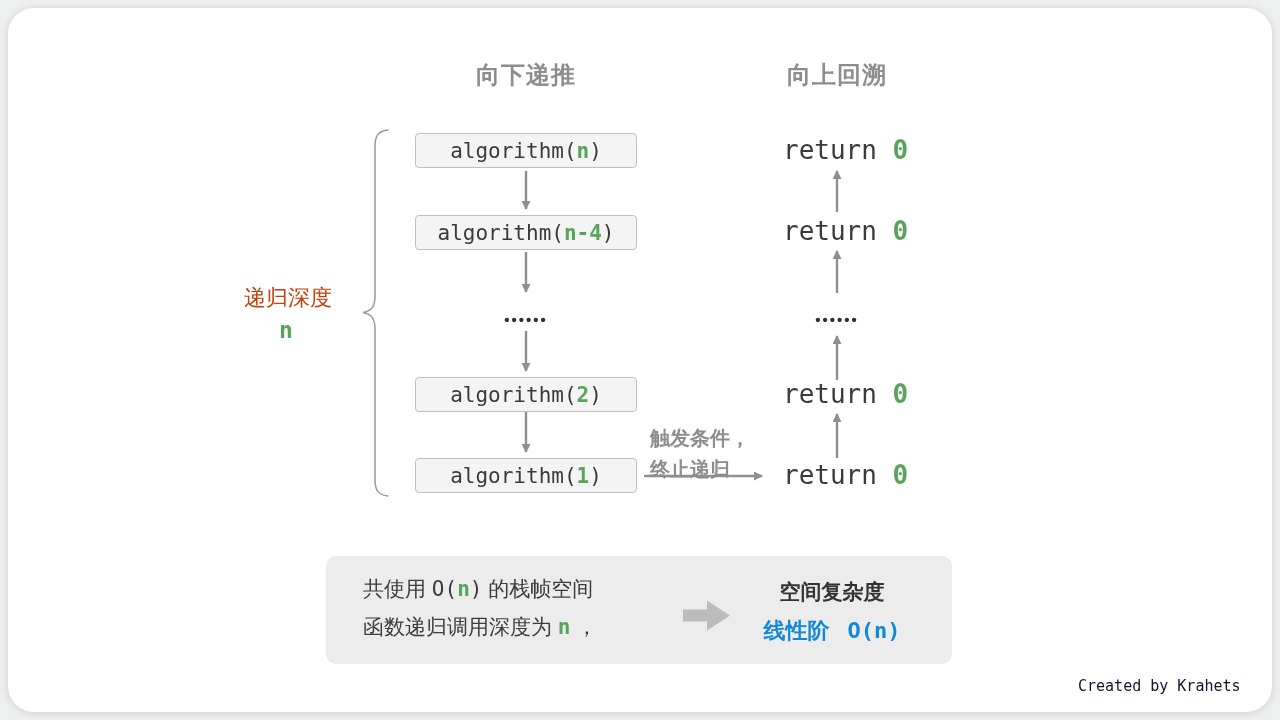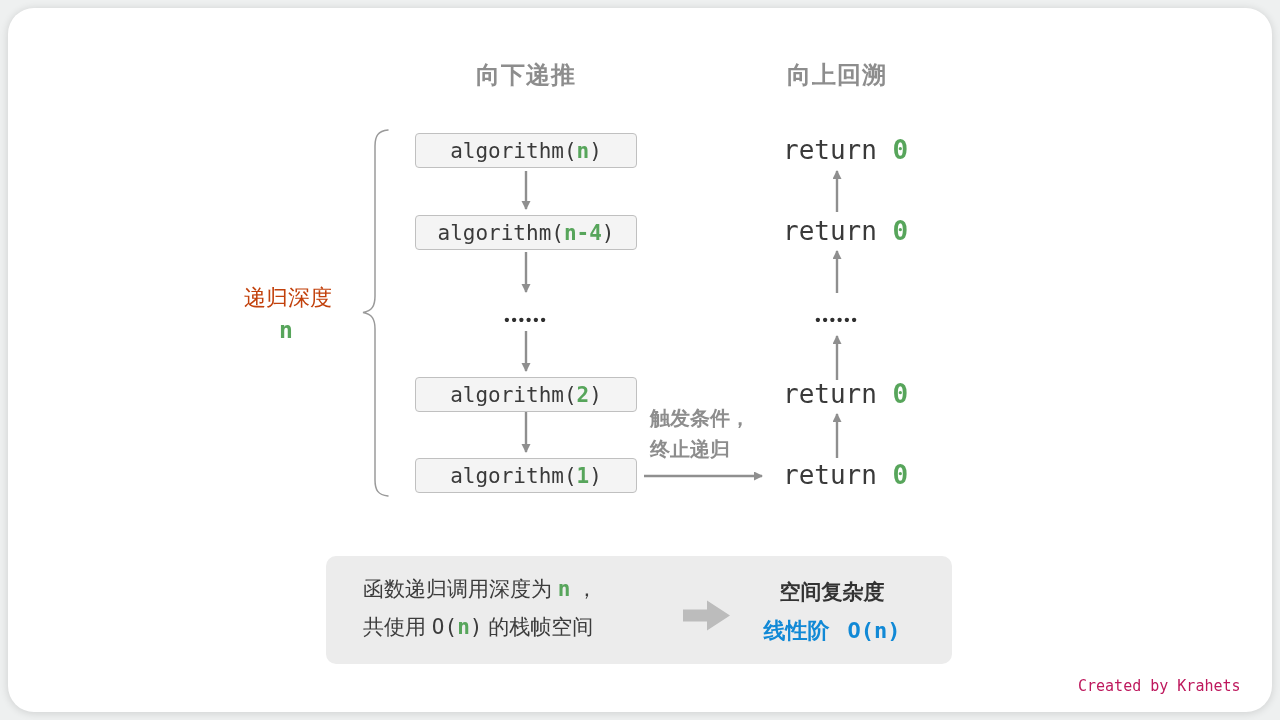--- a/index.html
+++ b/index.html
@@ -40,42 +40,42 @@
     font-size: 15px; font-weight: bold; color: #2f2f2f;
     letter-spacing: 2px; line-height: 12px; white-space: nowrap;
   }
   .depth-label { font-size: 22px; color: #c2410c; white-space: nowrap; }
   .depth-value {
     font-family: "DejaVu Sans Mono", monospace;
     font-size: 23px; font-weight: bold; color: #57a55b;
   }
   .annotation {
     font-size: 20px; font-weight: bold; color: #8d8d8d;
-    line-height: 31px; white-space: nowrap;
+    line-height: 31px; white-space: nowrap; margin-top: 20px;
   }
   .summary-box {
     left: 326px; top: 556px; width: 626px; height: 108px;
     background: #ececec; border-radius: 10px;
   }
   .summary-left {
     left: 363px; top: 570px; width: 300px;
     font-size: 21px; color: #3c3c3c; line-height: 38px; white-space: nowrap;
   }
   .summary-left .code { font-family: "DejaVu Sans Mono", monospace; font-size: 21px; }
   .summary-title {
     font-size: 21px; font-weight: bold; color: #333333; white-space: nowrap;
   }
   .summary-result {
     font-size: 22px; font-weight: bold; color: #1189d6; white-space: nowrap;
   }
   .summary-result .code { font-family: "DejaVu Sans Mono", monospace; font-weight: bold; margin-left: 12px; }
   .credit {
     left: 1078px; top: 677px;
     font-family: "DejaVu Sans Mono", monospace;
-    font-size: 15px; color: #be185d; white-space: nowrap;
+    font-size: 15px; color: #0f172a; white-space: nowrap;
   }
 </style>
 </head>
 <body>
 
 <div class="stage">
   <div class="card"></div>
 
   <svg class="overlay" viewBox="0 0 1280 720">
     <defs>
@@ -143,22 +143,22 @@
     <span>return </span><span class="green-b">0</span>
   </div>
 
   <div class="abs annotation" style="left:650px; top:403px;">
     <div>触发条件，</div>
     <div>终止递归</div>
   </div>
 
   <div class="abs summary-box"></div>
   <div class="abs summary-left">
+    <div><span>共使用 </span><span class="code">O(</span><span class="green-b code">n</span><span class="code">)</span><span> 的栈帧空间</span></div>
     <div><span>函数递归调用深度为 </span><span class="green-b code">n</span><span> ，</span></div>
-    <div><span>共使用 </span><span class="code">O(</span><span class="green-b code">n</span><span class="code">)</span><span> 的栈帧空间</span></div>
   </div>
 
   <svg class="abs" style="left:683px; top:600px;" width="48" height="32" viewBox="0 0 48 32">
     <polygon points="0,9.5 24,9.5 24,0.5 47,15.5 24,30.5 24,21.5 0,21.5" fill="#bcbcbc"></polygon>
   </svg>
 
   <div class="abs cx summary-title" style="left:832px; top:578px;">空间复杂度</div>
   <div class="abs cx summary-result" style="left:832px; top:616px;">
     <span>线性阶 </span><span class="code">O(n)</span>
   </div>

